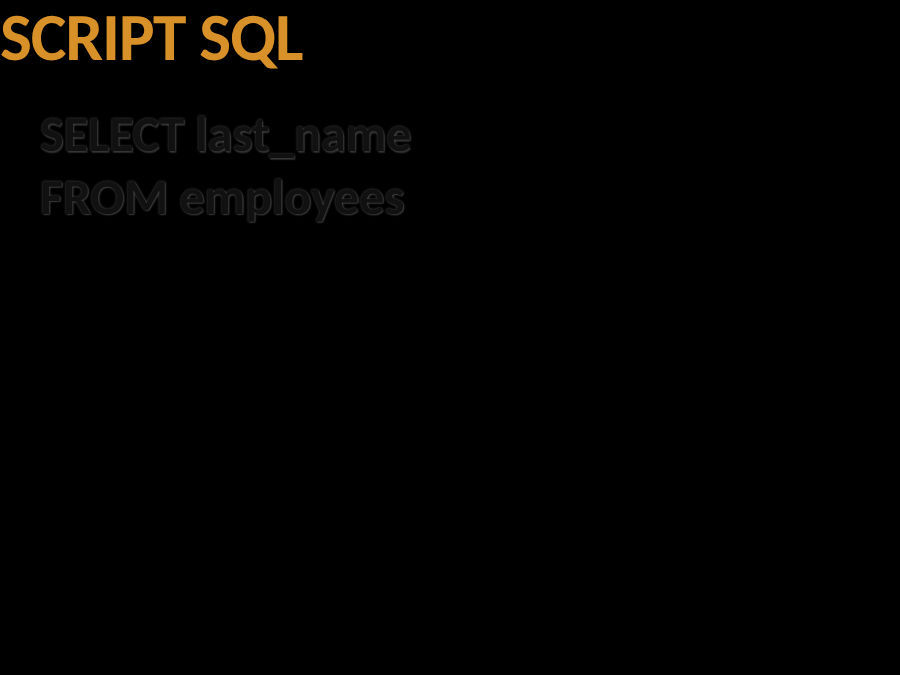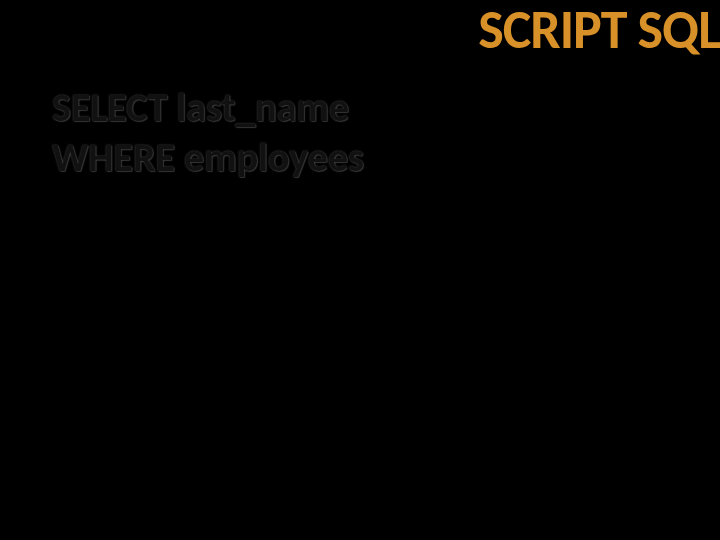--- a/index.html
+++ b/index.html
@@ -16,43 +16,43 @@
     }
     .slide {
       width: 100%;
       height: 100%;
       padding: 0;
     }
     .title {
       color: #d89028;
       font-size: 54px;
       font-weight: bold;
-      text-align: right;
+      text-align: left;
       line-height: 1.05;
       padding-top: 2px;
       letter-spacing: -1px;
     }
     .code-block {
       margin-top: 24px;
-      padding-left: 52px;
+      padding-left: 32px;
     }
     .code-line {
       color: #111111;
       font-size: 40px;
       font-weight: bold;
       line-height: 1.25;
       text-shadow: 
         0 0 2px rgba(180,180,180,0.4),
         1px 1px 1px rgba(120,120,120,0.3);
     }
   </style>
 </head>
 <body>
 
 <div class="slide">
   <div class="title">
     <div>SCRIPT SQL</div>
   </div>
   <div class="code-block">
     <div class="code-line">SELECT  last_name</div>
-    <div class="code-line">WHERE employees</div>
+    <div class="code-line">FROM employees</div>
   </div>
 </div>
 
 </body></html>

